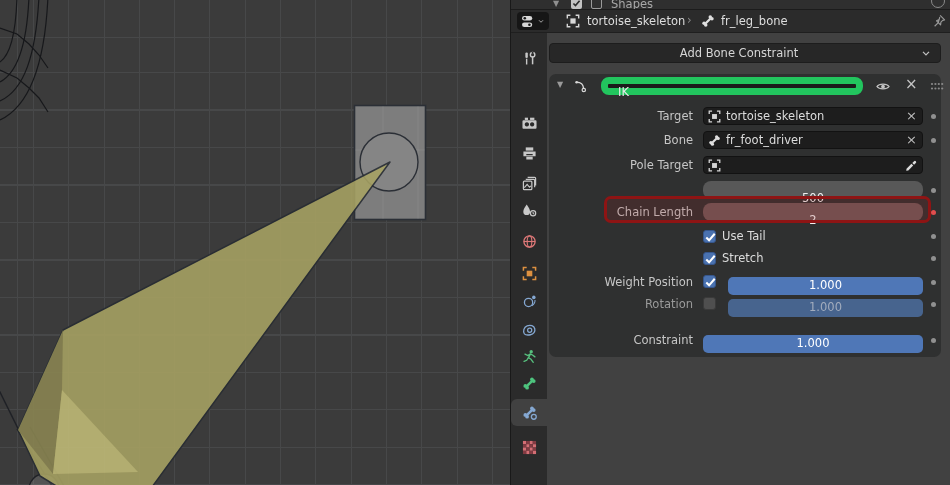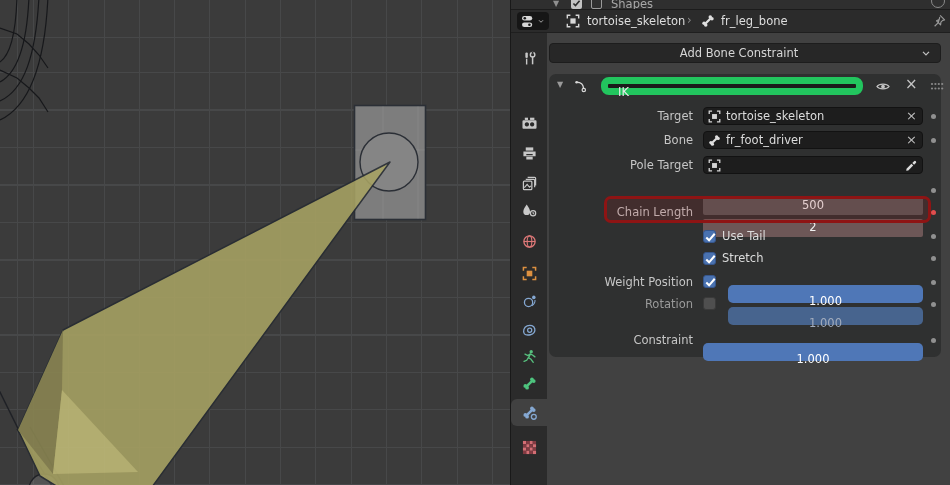--- a/index.html
+++ b/index.html
@@ -45,23 +45,23 @@
   #panel-hdr .closex{position:absolute;left:356px;top:1px;font-size:15px;color:#c4c4c4;}
   #panel-hdr .grip{position:absolute;left:381px;top:8px;}
   .prow{position:absolute;left:0;width:352px;height:18px;}
   .plabel{position:absolute;left:0;top:2px;width:144px;text-align:right;color:#c6c6c6;}
   .plabel.dim{color:#9a9a9a;}
   .dfield{position:absolute;left:154px;top:0;width:220px;height:18px;background:#1d1d1d;border:1px solid #121212;border-radius:4px;box-sizing:border-box;color:#dcdcdc;}
   .dfield .fic{position:absolute;left:4px;top:2px;}
   .dfield .ftxt{position:absolute;left:22px;top:1px;}
   .dfield .fx{position:absolute;right:5px;top:0px;font-size:13px;color:#bdbdbd;}
   .dfield .fdrop{position:absolute;right:4px;top:2px;}
-  .nfield{position:absolute;left:154px;top:16px;width:220px;height:18px;border-radius:2px;text-align:center;color:#f0f0f0;padding-top:1px;box-sizing:border-box;background:#585858;}
+  .nfield{position:absolute;left:154px;top:0;width:220px;height:18px;border-radius:8px;text-align:center;color:#f0f0f0;padding-top:10px;box-sizing:border-box;background:#585858;}
   .nfield.red{background:#6d5757;}
-  .slider{position:absolute;top:12px;height:18px;border-radius:5px;text-align:center;color:#fff;padding-top:9px;box-sizing:border-box;background:#4f77b7;}
+  .slider{position:absolute;top:4px;height:18px;border-radius:5px;text-align:center;color:#fff;padding-top:1px;box-sizing:border-box;background:#4f77b7;}
   .slider.dis{background:#47648e;color:#a2acbd;}
   .chk{position:absolute;left:154px;top:1px;width:13px;height:13px;border-radius:3px;background:#4a72b0;border:1px solid #36568c;box-sizing:border-box;}
   .chk.off{background:#4f4f4f;border-color:#3a3a3a;}
   .chk svg{position:absolute;left:-1px;top:-1px;}
   .chklbl{position:absolute;left:173px;top:0px;color:#dcdcdc;}
   .dot{position:absolute;left:382px;width:5px;height:5px;border-radius:50%;background:#909090;}
   .dot.red{background:#e14e4e;}
   #red-box{position:absolute;left:57px;top:163px;width:327px;height:27px;border:3.5px solid #8e1414;border-radius:7px;background:rgba(165,30,30,0.16);box-sizing:border-box;z-index:5;pointer-events:none;}
 </style>
 </head>

